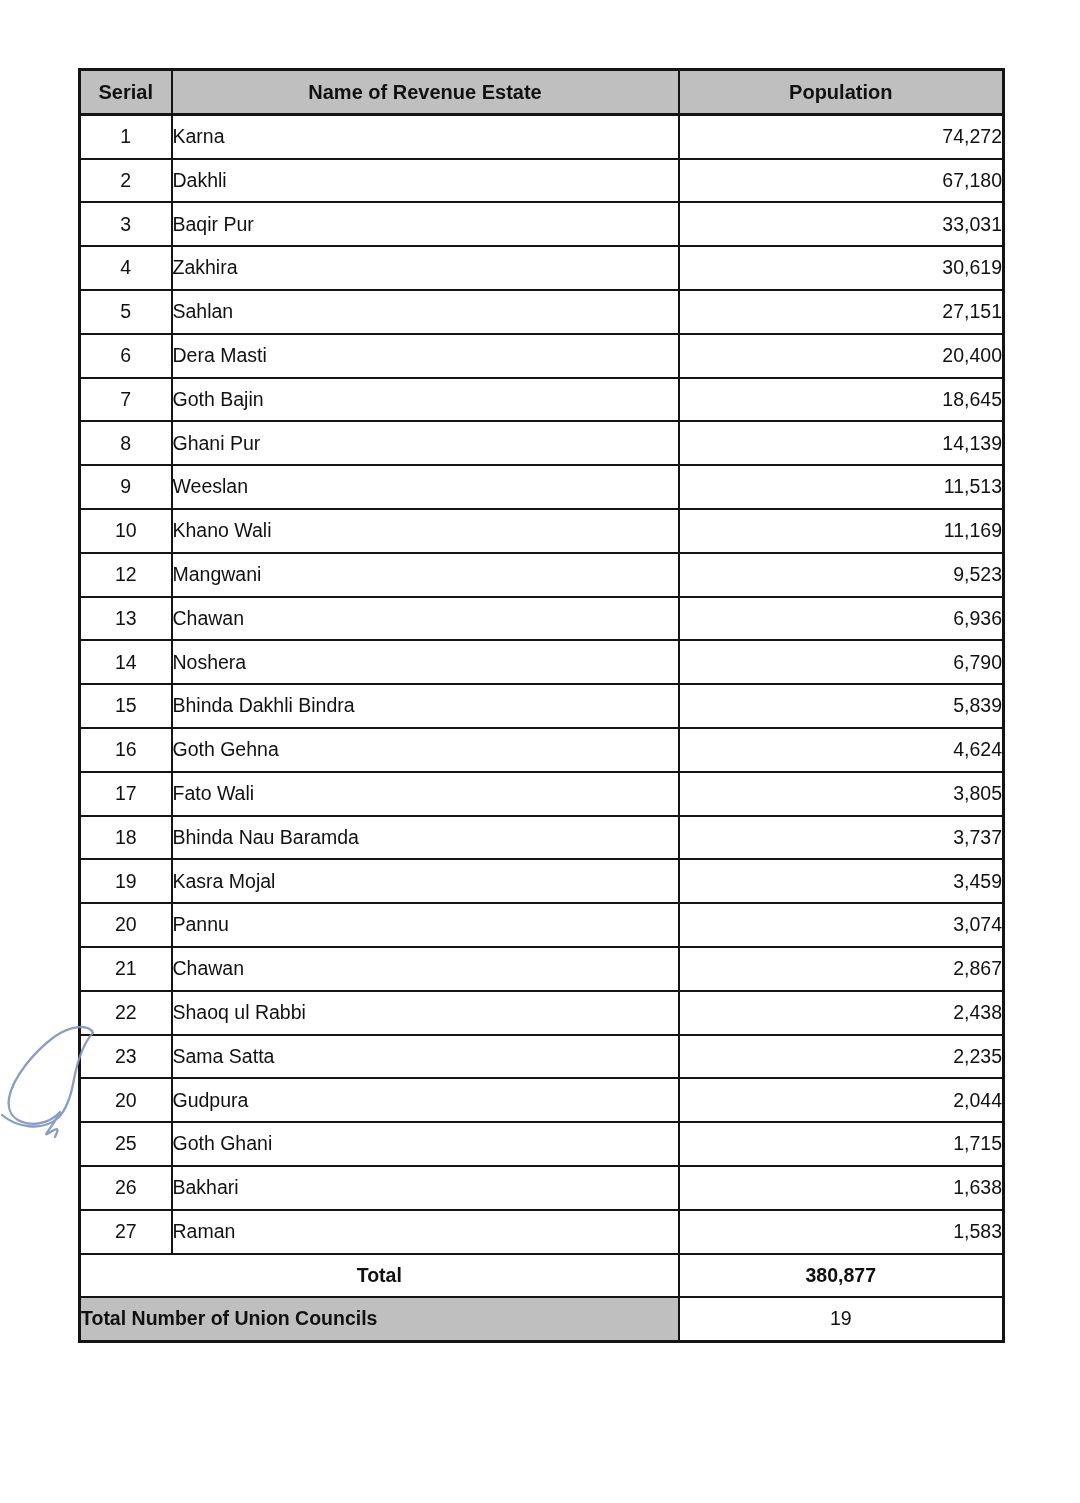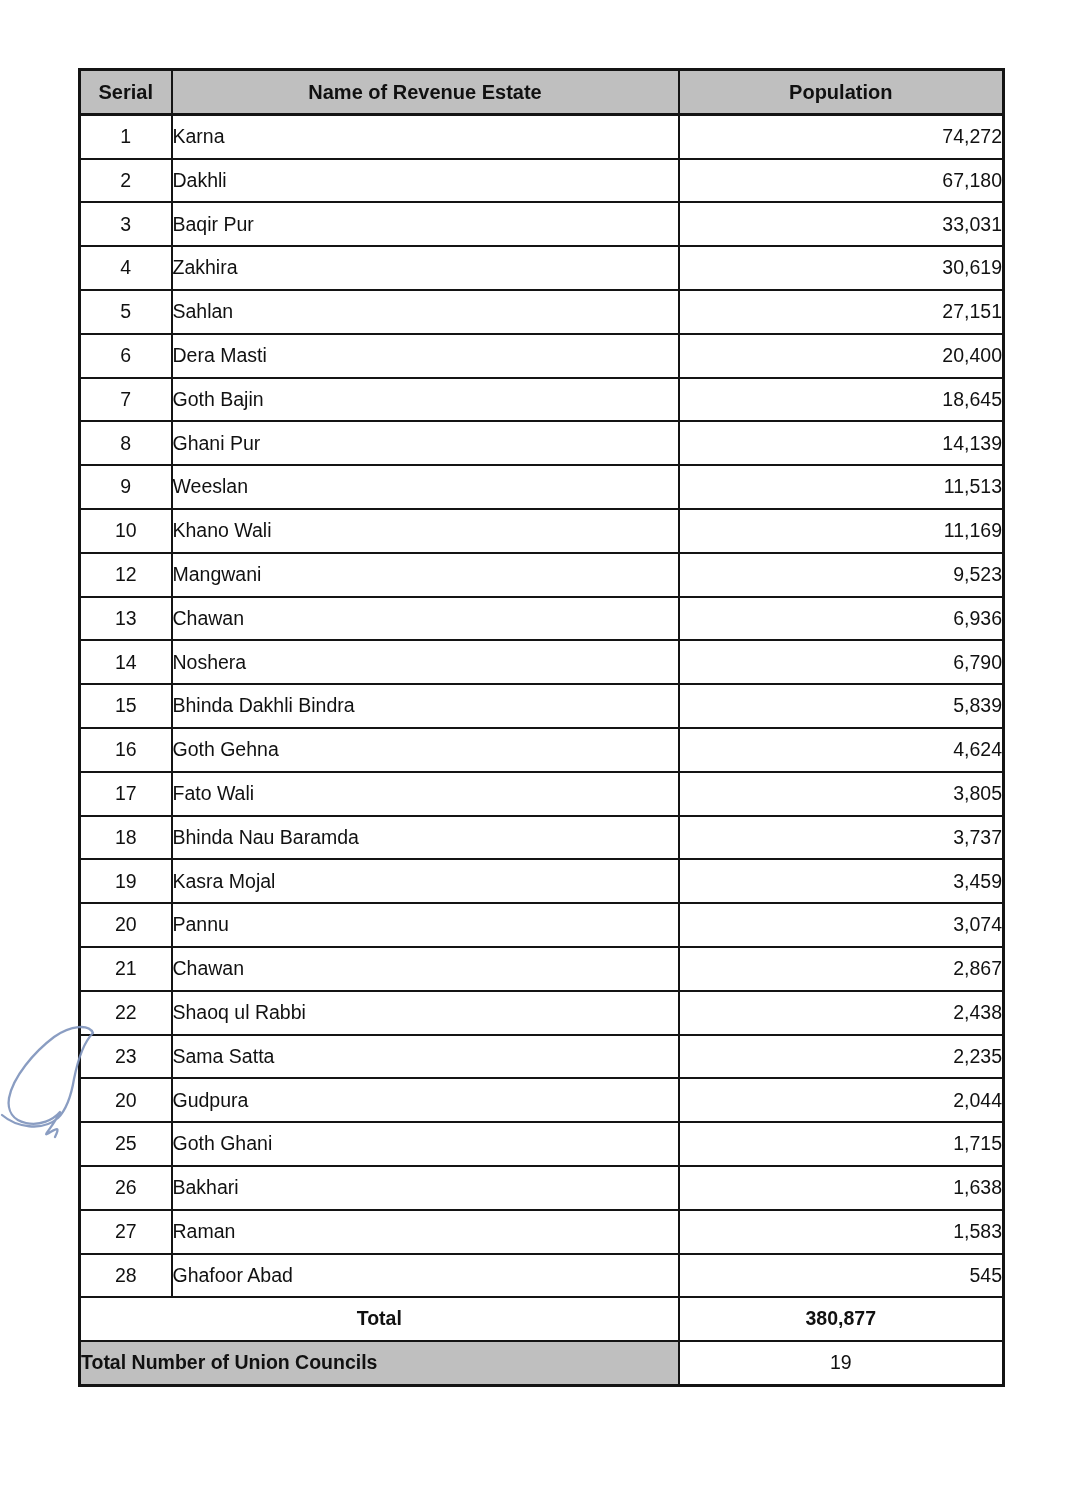--- a/index.html
+++ b/index.html
@@ -237,25 +237,20 @@
       <td class="name-cell">Bakhari</td>
       <td class="population-cell">1,638</td>
     </tr>
 
     <tr>
       <td class="serial-cell">27</td>
       <td class="name-cell">Raman</td>
       <td class="population-cell">1,583</td>
     </tr>
 
-    <tr>
-      <td class="serial-cell">28</td>
-      <td class="name-cell">Ghafoor Abad</td>
-      <td class="population-cell">545</td>
-    </tr>
   </tbody>
     <tbody>
       <tr class="total-row">
         <td colspan="2" class="total-label">Total</td>
         <td class="total-value">380,877</td>
       </tr>
       <tr class="uc-row">
         <td colspan="2" class="uc-label">Total Number of Union Councils</td>
         <td class="uc-value">19</td>
       </tr>

